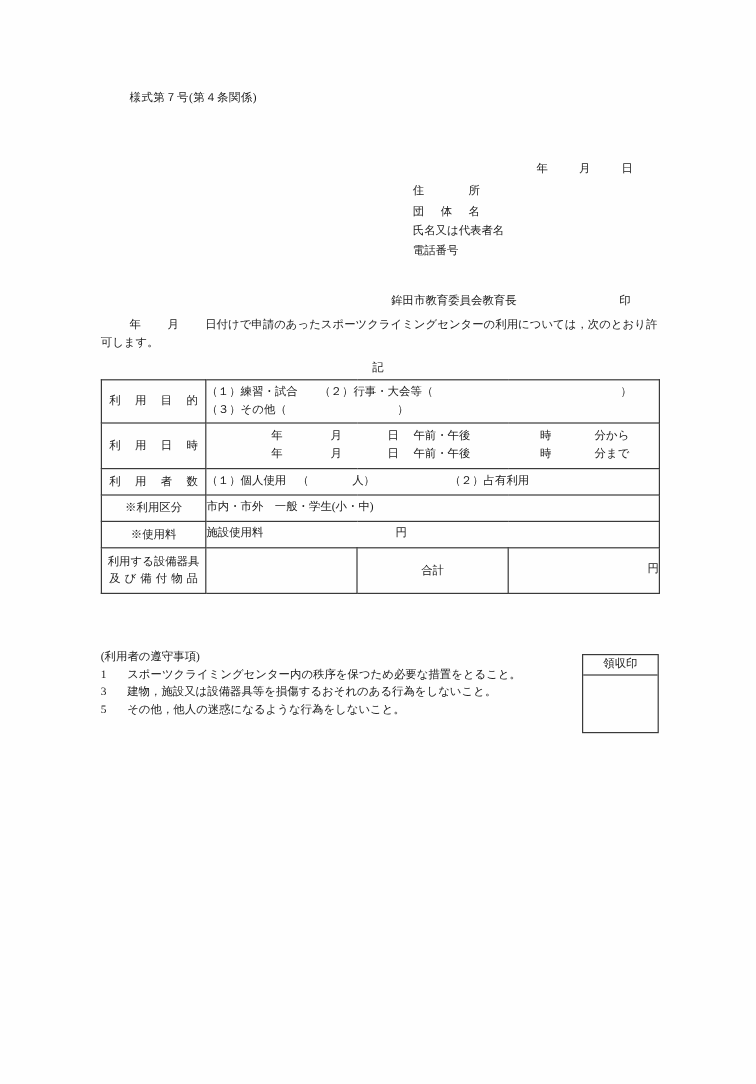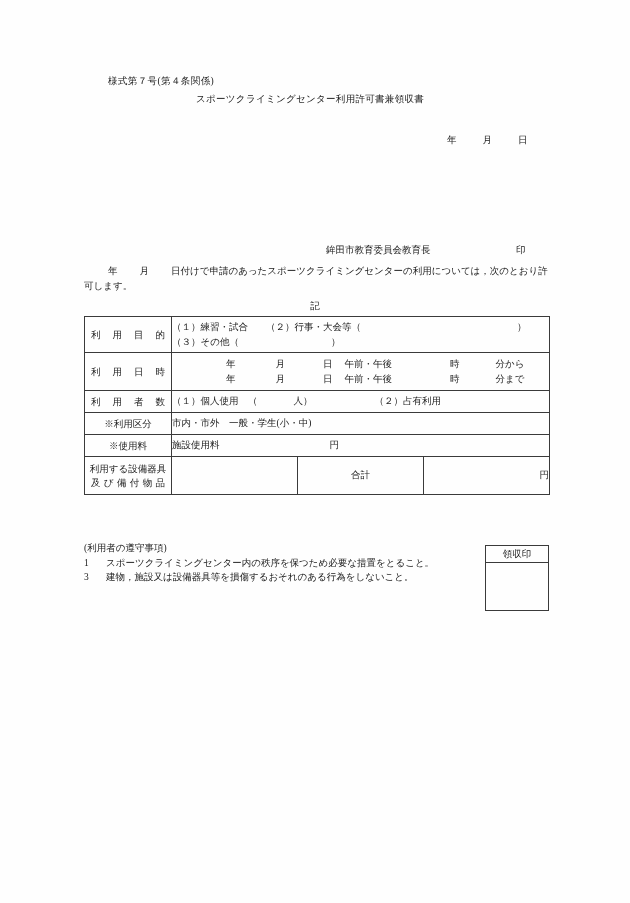--- a/index.html
+++ b/index.html
@@ -213,26 +213,31 @@
     font-size: 9.5px;
   }
   .seal-body { height: 48px; }
 </style>
 </head>
 <body>
 
 <div class="page">
 
   <div class="form-no">様式第７号(第４条関係)</div>
-  <div class="doc-title">スポーツクライミングセンター利用許可書兼領収書</div>
 
   <div class="date-line-top">
     <span>年</span><span class="sp-a"></span><span>月</span><span class="sp-a"></span><span>日</span>
   </div>
 
+  <div class="applicant">
+    <div><span class="spread4">住　所</span></div>
+    <div><span class="spread3">団 体 名</span></div>
+    <div>氏名又は代表者名</div>
+    <div>電話番号</div>
+  </div>
 
   <div class="issuer">鉾田市教育委員会教育長</div>
   <div class="issuer-seal">印</div>
 
   <div class="para"><span class="indent"></span><span>年</span><span class="gap"></span><span>月</span><span class="gap"></span><span>日付けで申請のあったスポーツクライミングセンターの利用については，次のとおり許可します。</span></div>
 
   <div class="ki">記</div>
 
   <table class="tbl">
     <tbody>
@@ -277,20 +282,21 @@
         <td class="val cell-amount">円</td>
       </tr>
     </tbody>
   </table>
 
   <div class="rules">
     <div class="rules-title">(利用者の遵守事項)</div>
     <ol>
       <li><span class="num">1</span><span>スポーツクライミングセンター内の秩序を保つため必要な措置をとること。</span></li>
       <li><span class="num">3</span><span>建物，施設又は設備器具等を損傷するおそれのある行為をしないこと。</span></li>
+      <li><span class="num">5</span><span>その他，他人の迷惑になるような行為をしないこと。</span></li>
     </ol>
   </div>
 
   <div class="seal-box">
     <div class="seal-head">領収印</div>
     <div class="seal-body"></div>
   </div>
 
 </div>
 

